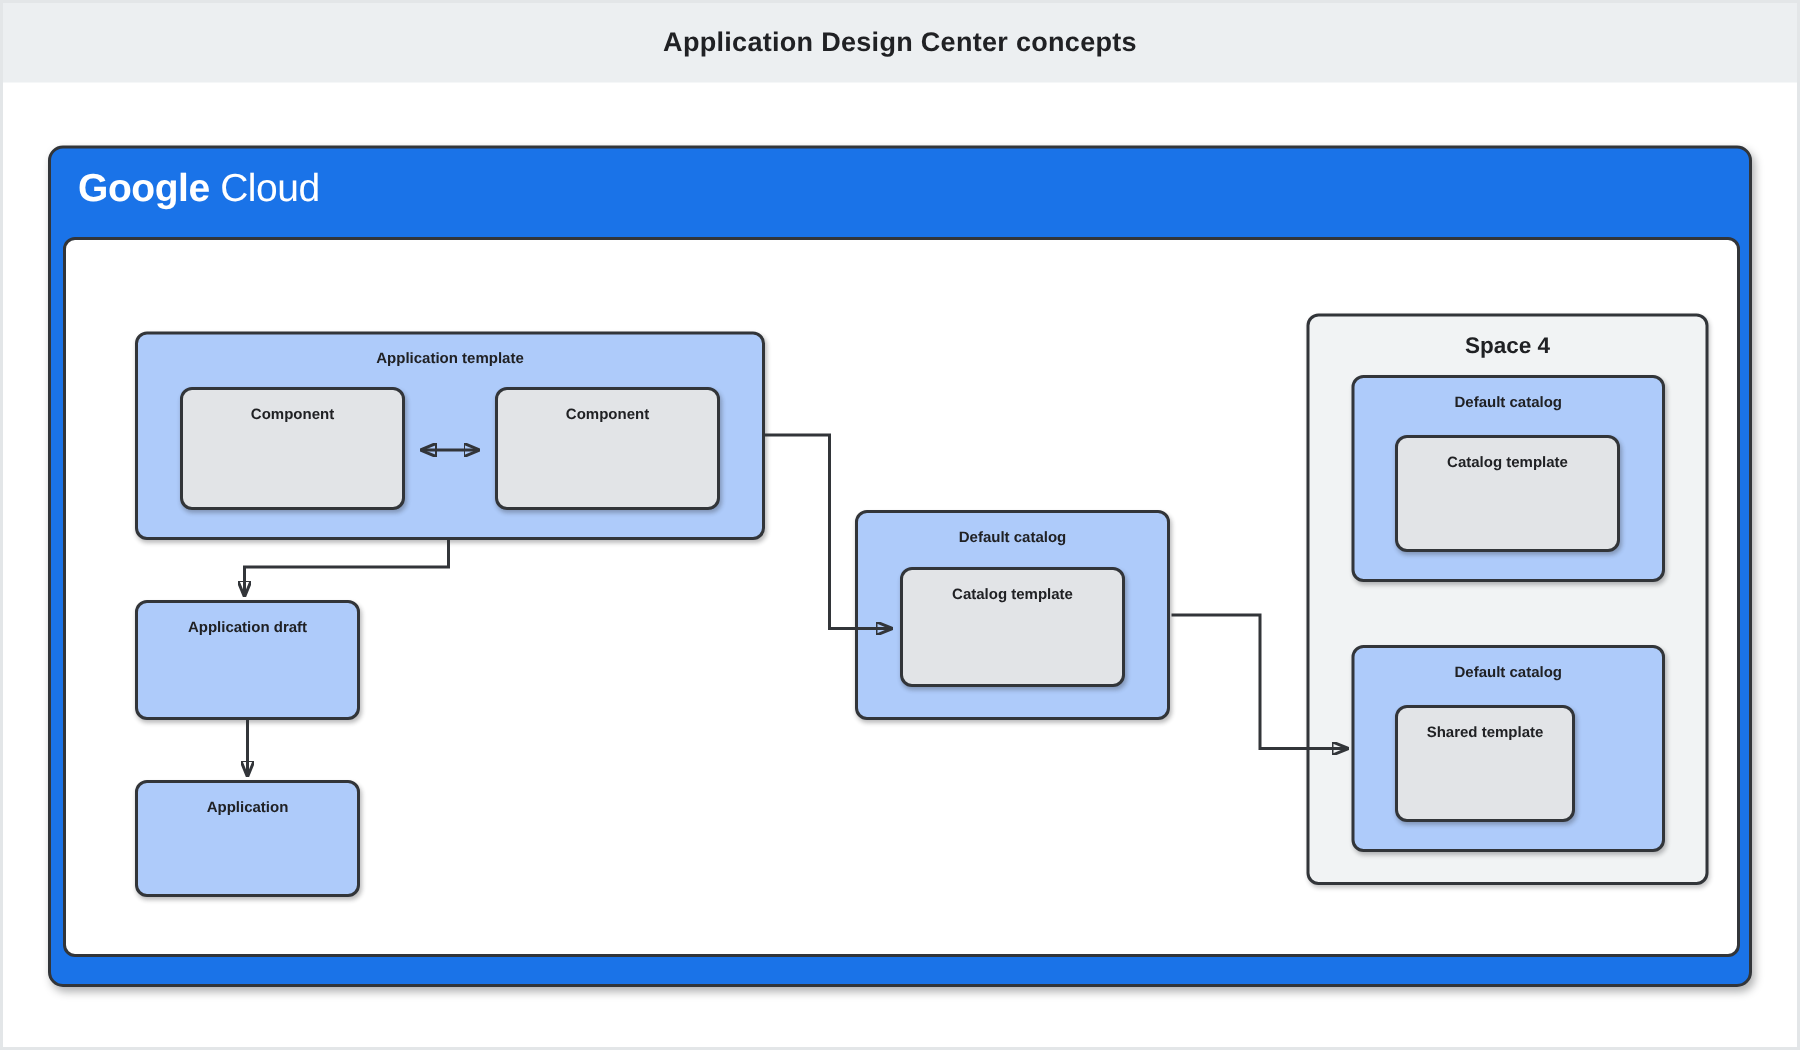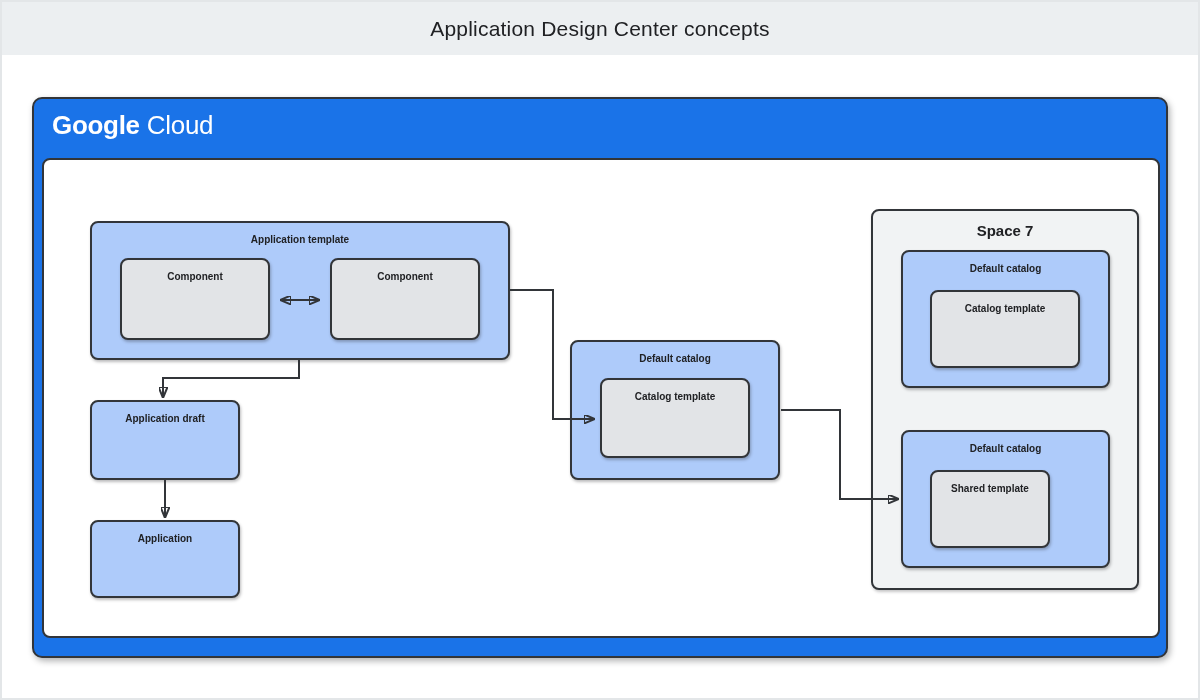--- a/index.html
+++ b/index.html
@@ -23,21 +23,21 @@
     overflow: hidden;
   }
   .canvas { position: absolute; left: -2px; top: -2px; width: 1200px; height: 700px; }
 
   .header-strip {
     position: absolute; left: 2px; top: 2px; width: 1196px; height: 53px;
     background: var(--header-gray);
     display: flex; align-items: center; justify-content: center;
   }
   .header-title {
-    font-size: 21px; font-weight: 400; color: var(--text); letter-spacing: 0.2px;
+    font-size: 18px; font-weight: 700; color: var(--text); letter-spacing: 0.2px;
   }
 
   .gcp-frame {
     position: absolute; left: 32px; top: 97px; width: 1136px; height: 561px;
     background: var(--google-blue);
     border: 2px solid var(--stroke);
     border-radius: 10px;
     box-shadow: 2px 3px 6px rgba(32,33,36,0.35);
   }
   .gcp-logo {
@@ -99,21 +99,21 @@
 
     <div class="gcp-frame"></div>
     <div class="gcp-logo">
       <span class="logo-primary">Google</span><span class="logo-secondary">Cloud</span>
     </div>
 
     <div class="inner-white"></div>
 
 
     <div class="space" style="left:871px; top:209px; width:268px; height:381px;">
-      <div class="space-label">Space 7</div>
+      <div class="space-label">Space 4</div>
     </div>
 
     <div class="node node-blue" style="left:90px; top:221px; width:420px; height:139px;">
       <div class="node-label">Application template</div>
     </div>
 
     <div class="node node-gray" style="left:120px; top:258px; width:150px; height:82px;">
       <div class="node-label">Component</div>
     </div>
 

